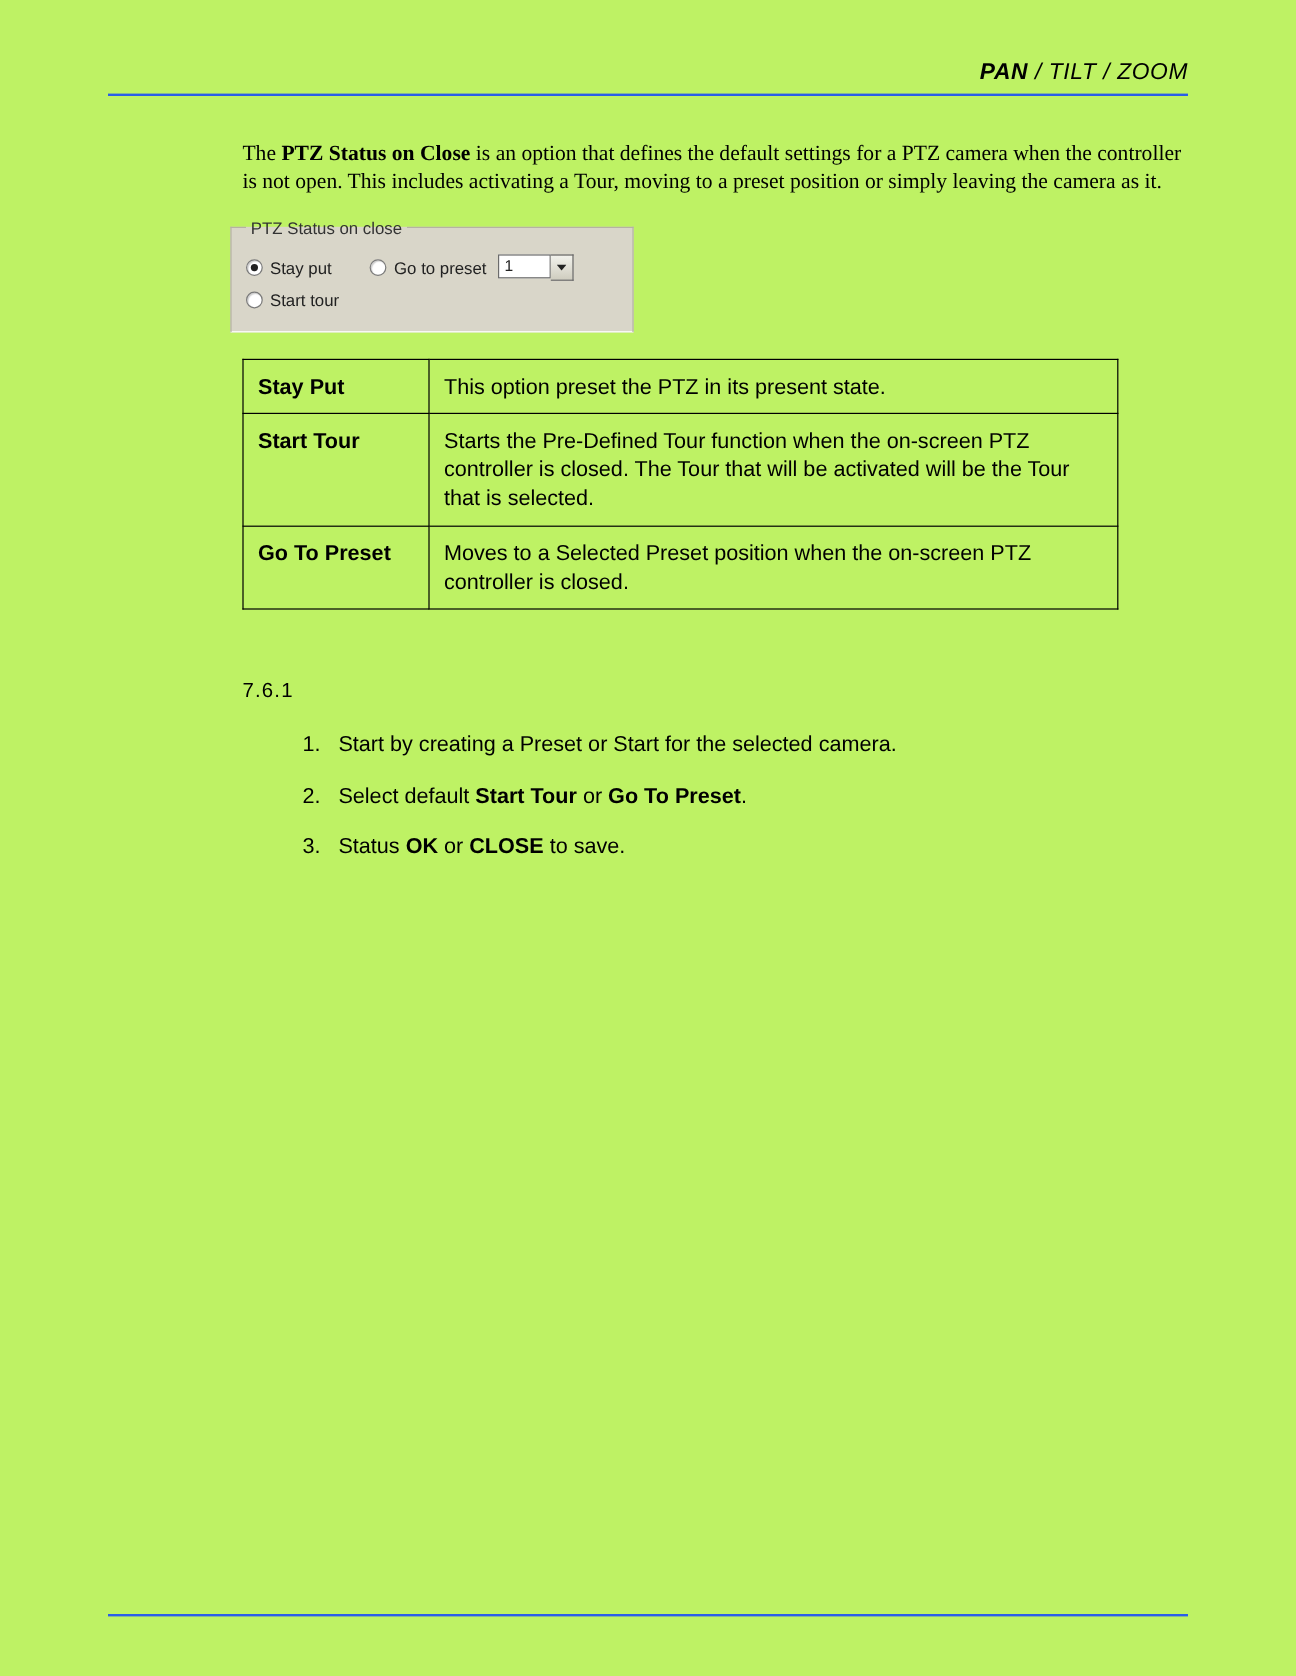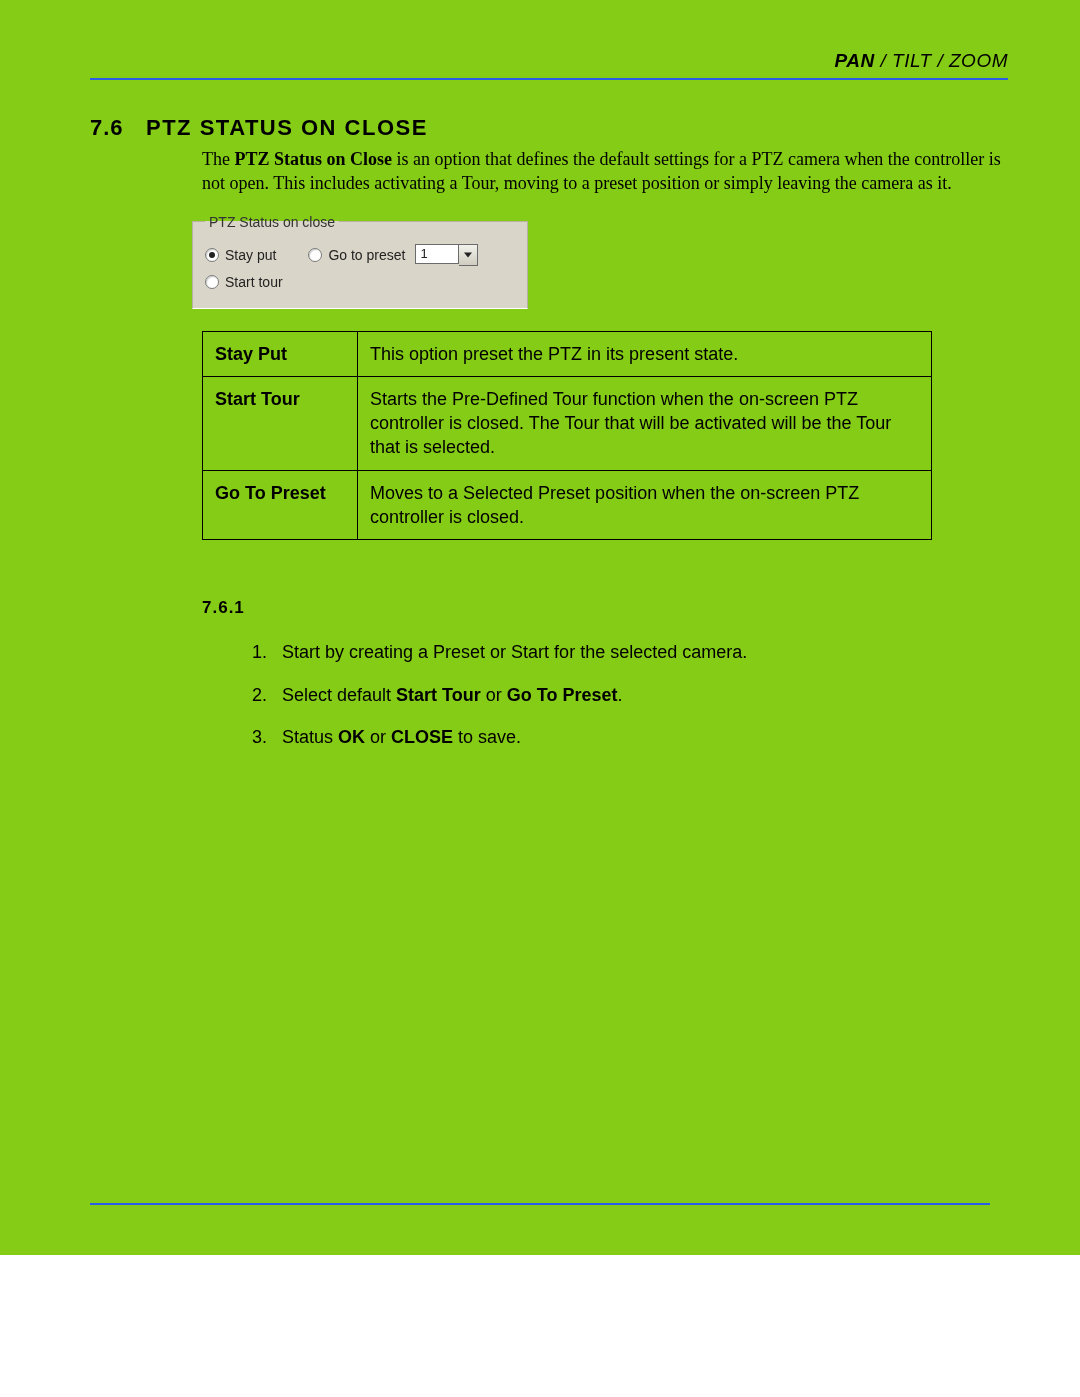--- a/index.html
+++ b/index.html
@@ -5,24 +5,24 @@
   html, body {
     margin: 0;
     padding: 0;
     background: #ffffff;
     font-family: Arial, Helvetica, sans-serif;
     color: #000000;
   }
   .page {
     box-sizing: border-box;
     width: 1080px;
-    height: 1255px;
-    padding: 50px 72px 40px 90px;
+    height: 1397px;
+    padding: 50px 90px 40px 90px;
     position: relative;
-    background: #84cc16;
+    background: #bef264;
   }
   .header-line {
     font-style: italic;
     font-size: 19px;
     font-weight: bold;
     text-align: right;
     padding-bottom: 6px;
     letter-spacing: 0.5px;
   }
   .header-line .thin {
@@ -143,21 +143,21 @@
   table.desc td.k {
     width: 130px;
     font-weight: bold;
   }
 
   
   .subsec {
     display: flex;
     gap: 26px;
     font-size: 17px;
-    font-weight: bold;
+    font-weight: normal;
     letter-spacing: 1px;
     margin: 58px 0 22px 112px;
   }
   ol.steps {
     margin: 0 0 0 154px;
     padding: 0 0 0 28px;
     font-size: 18px;
   }
   ol.steps li {
     padding-left: 10px;
@@ -180,24 +180,20 @@
 </head>
 <body>
 
 <div class="page">
 
   <div class="header-line">
     <span class="b">PAN</span><span class="thin"> / TILT / ZOOM</span>
   </div>
   <hr class="hr-blue">
 
-  <div class="sec-row">
-    <div class="sec-num">7.6</div>
-    <div class="sec-title">PTZ STATUS ON CLOSE</div>
-  </div>
 
   <div class="body-block">
     <p class="para">
       <span>The </span><span class="b">PTZ Status on Close</span><span> is an option that defines the default settings for a PTZ camera when the controller is not open. This includes activating a Tour, moving to a preset position or simply leaving the camera as it.</span>
     </p>
   </div>
 
   <div class="figure-wrap">
     <fieldset class="win">
       <legend>PTZ Status on close</legend>

